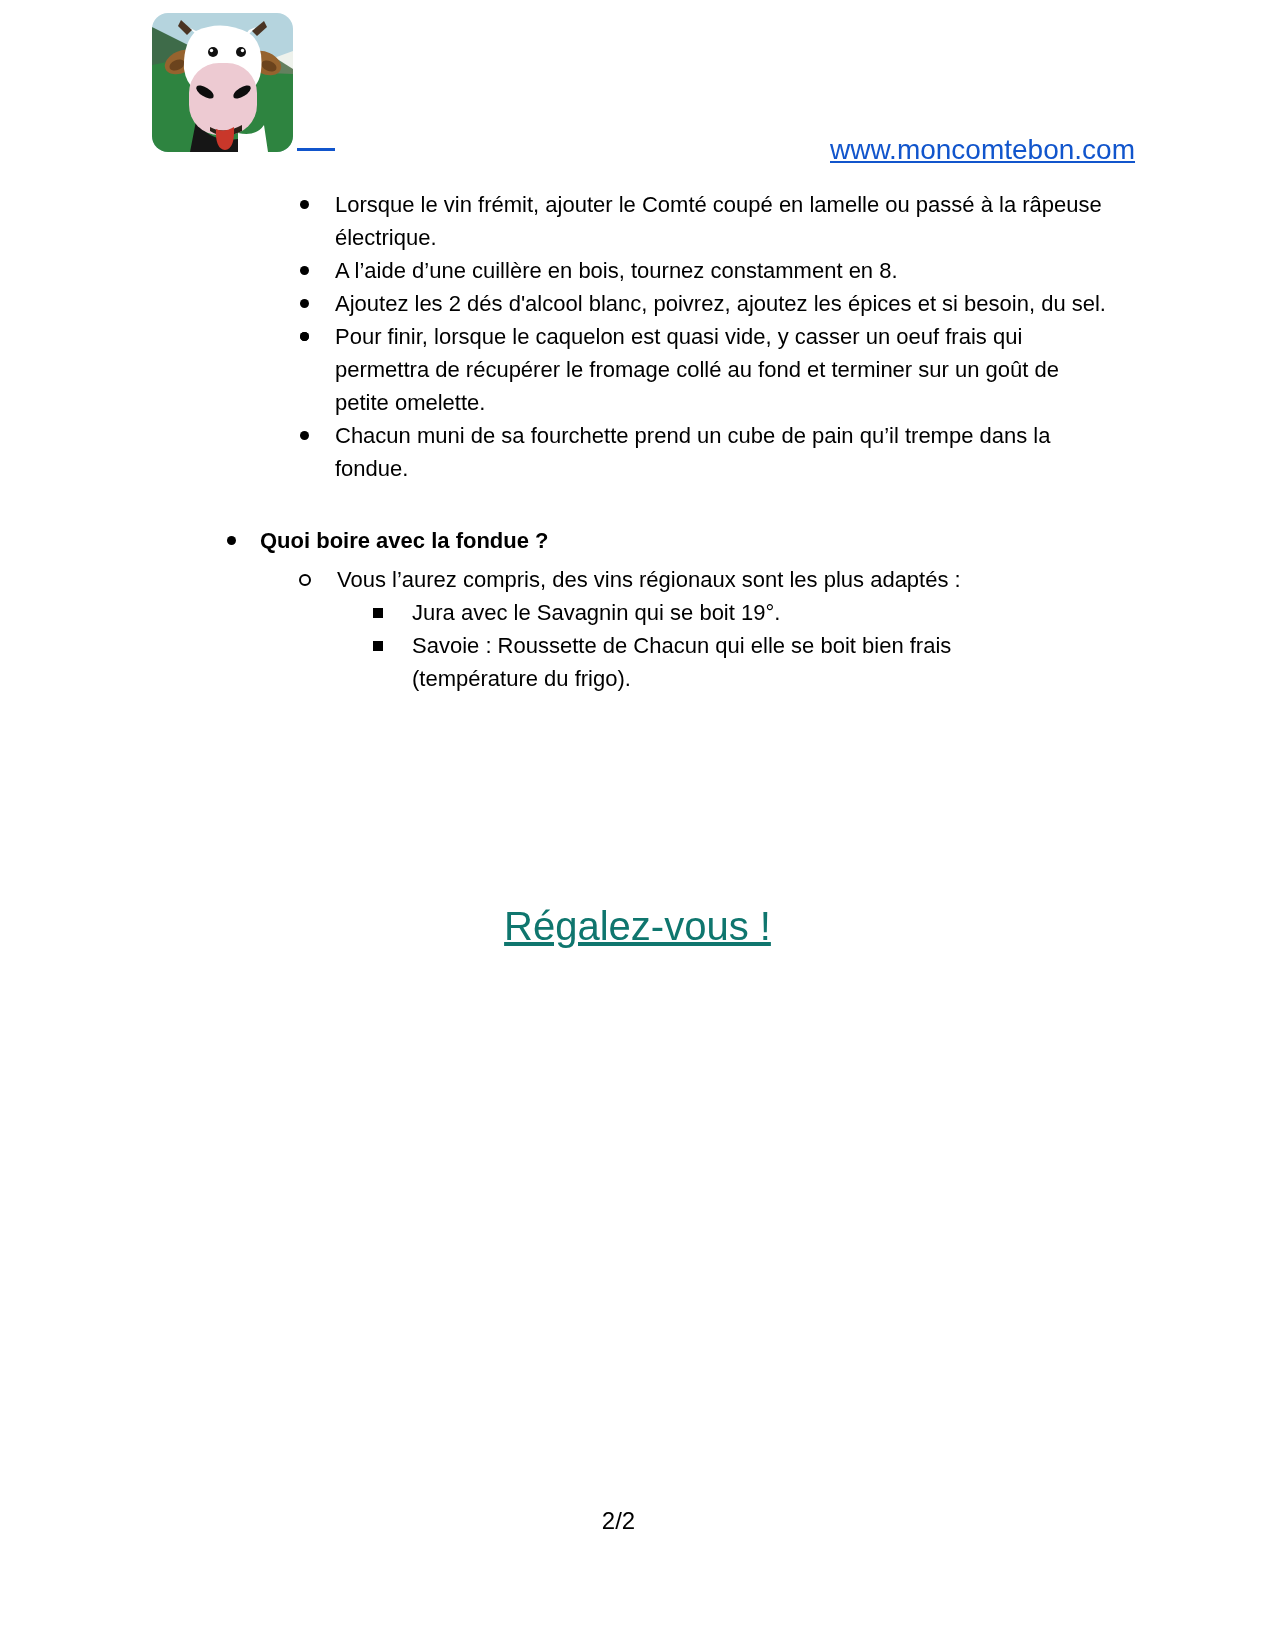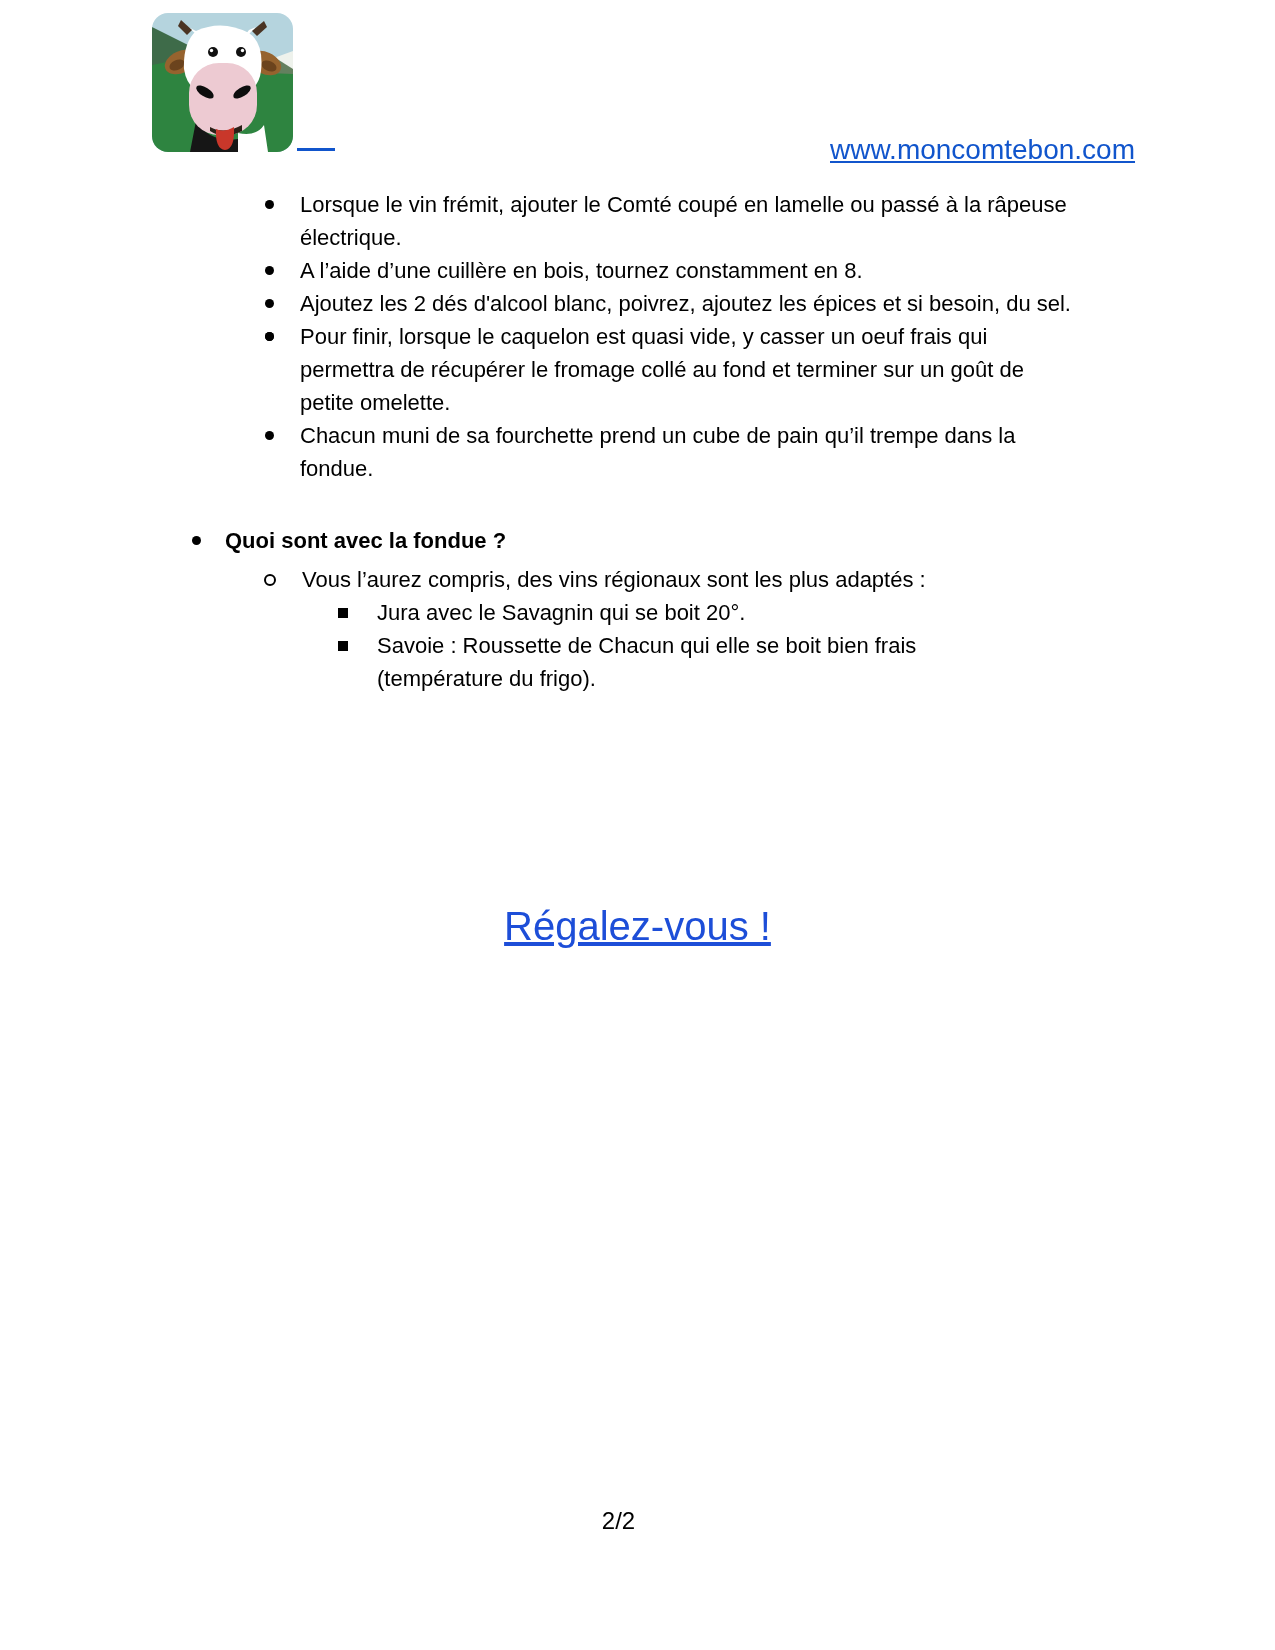--- a/index.html
+++ b/index.html
@@ -14,21 +14,21 @@
   
   .logo{position:absolute;left:152px;top:13px;width:141px;height:139px;}
   .logo svg{display:block;width:100%;height:100%;}
   .underscore{position:absolute;left:297px;top:148px;width:38px;height:3px;background:#1155cc;}
   .site-url{
     position:absolute;top:135px;left:830px;
     font-size:28px;line-height:30px;
     color:#1155cc;text-decoration:underline;cursor:pointer;
   }
   
-  .content{position:absolute;left:0;top:188px;width:1126px;}
+  .content{position:absolute;left:0;top:188px;width:1126px;padding-left:35px;}
   ul.prep{margin:0;padding:0;list-style:none;}
   ul.prep > li{
     position:relative;margin:0 0 0 300px;width:772px;
     font-size:22px;line-height:33px;
   }
   .mk{position:absolute;display:block;}
   .mk-dot{left:-35px;top:12px;width:9px;height:9px;border-radius:50%;background:#000;}
   .heading-row{
     position:relative;margin:39px 0 0 225px;width:900px;
     font-weight:bold;font-size:22px;line-height:33px;
@@ -42,21 +42,21 @@
   ul.opts{margin:0;padding:0;list-style:none;}
   ul.opts > li{
     position:relative;margin:0 0 0 377px;width:585px;
     font-size:22px;line-height:33px;
   }
   .mk-square{left:-39px;top:12px;width:10px;height:10px;background:#000;}
   
   .closing{position:absolute;left:0;top:900px;width:1275px;text-align:center;}
   .closing a{
     font-size:40px;line-height:52px;
-    color:#1d4ed8;text-decoration:underline;cursor:pointer;
+    color:#0f766e;text-decoration:underline;cursor:pointer;
   }
   
   .footer{position:absolute;left:0;top:1506px;width:1237px;text-align:center;font-size:24px;line-height:30px;}
 </style>
 </head>
 <body>
 
 <div class="page">
 
   <div class="logo">
@@ -129,32 +129,32 @@
         <span>Pour finir, lorsque le caquelon est quasi vide, y casser un oeuf frais qui permettra de récupérer le fromage collé au fond et terminer sur un goût de petite omelette.</span>
       </li>
       <li>
         <span class="mk mk-dot"></span>
         <span>Chacun muni de sa fourchette prend un cube de pain qu’il trempe dans la fondue.</span>
       </li>
     </ul>
 
     <div class="heading-row">
       <span class="mk mk-dot"></span>
-      <span>Quoi sont avec la fondue ?</span>
+      <span>Quoi boire avec la fondue ?</span>
     </div>
 
     <div class="intro-row">
       <span class="mk mk-circle"></span>
       <span>Vous l’aurez compris, des vins régionaux sont les plus adaptés :</span>
     </div>
 
     <ul class="opts">
       <li>
         <span class="mk mk-square"></span>
-        <span>Jura avec le Savagnin qui se boit 20°.</span>
+        <span>Jura avec le Savagnin qui se boit 19°.</span>
       </li>
       <li>
         <span class="mk mk-square"></span>
         <span>Savoie : Roussette de Chacun qui elle se boit bien frais (température du frigo).</span>
       </li>
     </ul>
 
   </div>
 
   <div class="closing">

